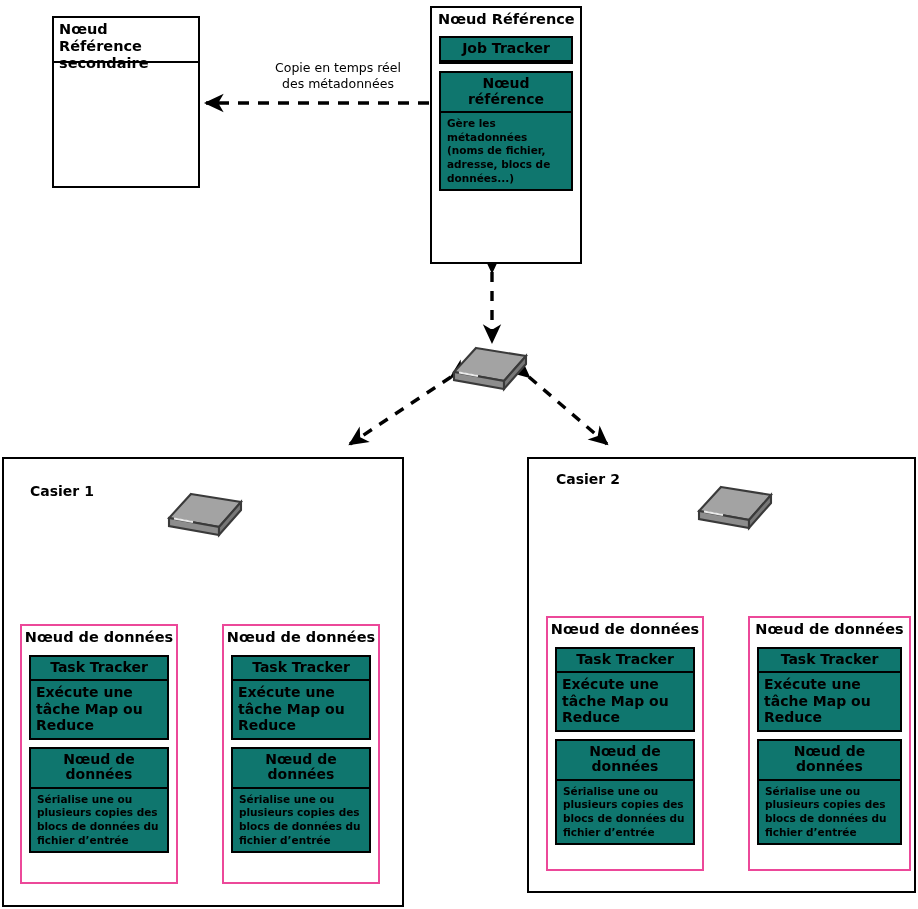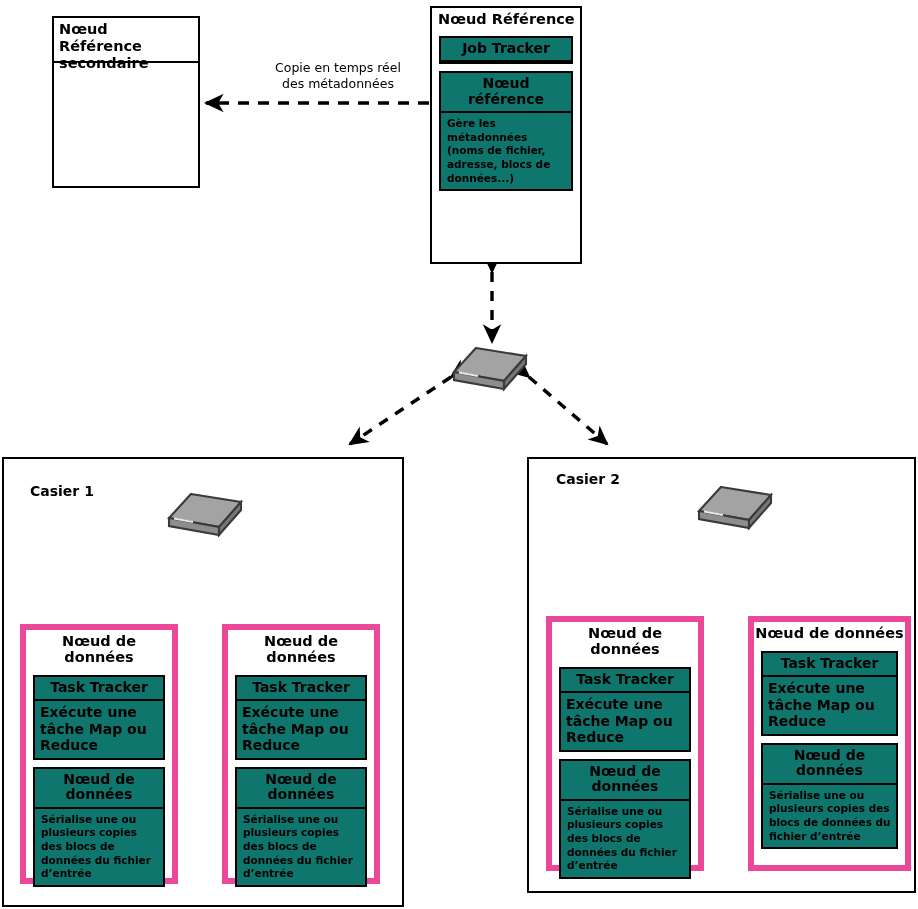--- a/index.html
+++ b/index.html
@@ -104,21 +104,21 @@
   .rack-label {
     position: absolute;
     font-size: 14px;
     line-height: 1.1;
     font-weight: bold;
   }
   #rack1-label { left: 30px; top: 484px; }
   #rack2-label { left: 556px; top: 472px; }
 
   
-  .dnode { border: 6px solid #ec4899; }
+  .dnode { border: 2px solid #ec4899; }
   .dnode .dn-title {
     font-size: 14.5px;
     font-weight: bold;
     text-align: center;
     padding: 4px 0 5px 0;
     line-height: 1.1;
   }
   #dn1 { left: 20px;  top: 624px; width: 158px; height: 260px; }
   #dn2 { left: 222px; top: 624px; width: 158px; height: 260px; }
   #dn3 { left: 546px; top: 616px; width: 158px; height: 255px; }

